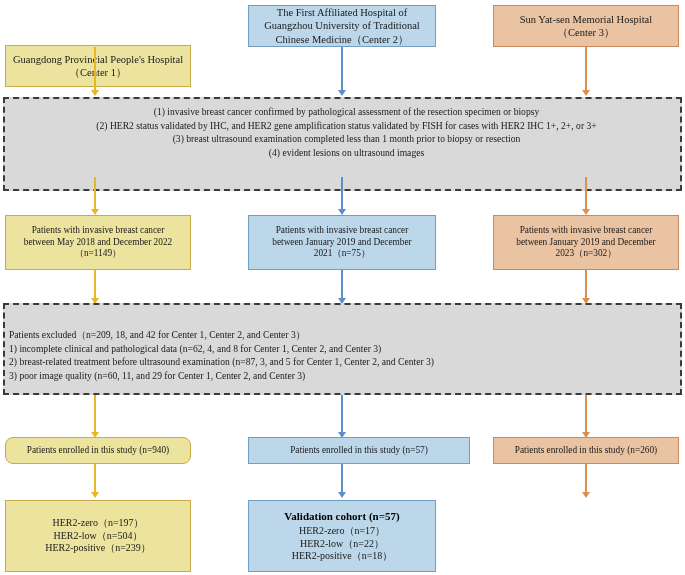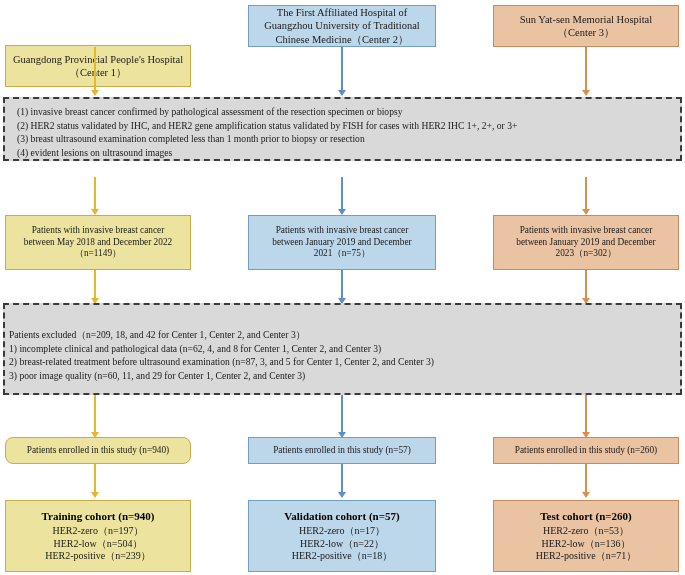--- a/index.html
+++ b/index.html
@@ -94,21 +94,21 @@
     <span class="ln">（Center 3）</span>
   </div>
 
   <div class="conn y" style="left:94px; top:47px; height:46px;"></div>
   <div class="arrowhead y" style="left:91px; top:90px;"></div>
   <div class="conn b" style="left:341px; top:47px; height:46px;"></div>
   <div class="arrowhead b" style="left:338px; top:90px;"></div>
   <div class="conn o" style="left:585px; top:47px; height:46px;"></div>
   <div class="arrowhead o" style="left:582px; top:90px;"></div>
 
-  <div class="criteria crit" style="left:3px; top:97px; width:679px; height:64px; padding:6px 4px 0 12px;">
+  <div class="criteria crit" style="left:3px; top:97px; width:679px; height:94px; padding:6px 4px 0 12px;text-align:center;">
     <span class="ln">(1) invasive breast cancer confirmed by pathological assessment of the resection specimen or biopsy</span>
     <span class="ln">(2) HER2 status validated by IHC, and HER2 gene amplification status validated by FISH for cases with HER2 IHC 1+, 2+, or 3+</span>
     <span class="ln">(3) breast ultrasound examination completed less than 1 month prior to biopsy or resection</span>
     <span class="ln">(4) evident lesions on ultrasound images</span>
   </div>
 
   <div class="conn y" style="left:94px; top:177px; height:36px;"></div>
   <div class="arrowhead y" style="left:91px; top:209px;"></div>
   <div class="conn b" style="left:341px; top:177px; height:36px;"></div>
   <div class="arrowhead b" style="left:338px; top:209px;"></div>
@@ -151,49 +151,42 @@
   <div class="arrowhead y" style="left:91px; top:432px;"></div>
   <div class="conn b" style="left:341px; top:395px; height:41px;"></div>
   <div class="arrowhead b" style="left:338px; top:432px;"></div>
   <div class="conn o" style="left:585px; top:395px; height:41px;"></div>
   <div class="arrowhead o" style="left:582px; top:432px;"></div>
 
   <div class="node c1 enr" style="left:5px; top:437px; width:186px; height:27px;border-radius:8px;">
     <span class="ln">Patients enrolled in this study (n=940)</span>
   </div>
 
-  <div class="node c2 enr" style="left:248px; top:437px; width:188px; height:27px;">
+  <div class="node c2 enr" style="left:248px; top:437px; width:222px; height:27px;">
     <span class="ln">Patients enrolled in this study (n=57)</span>
   </div>
 
   <div class="node c3 enr" style="left:493px; top:437px; width:186px; height:27px;">
     <span class="ln">Patients enrolled in this study (n=260)</span>
   </div>
 
   <div class="conn y" style="left:94px; top:464px; height:30px;"></div>
   <div class="arrowhead y" style="left:91px; top:492px;"></div>
   <div class="conn b" style="left:341px; top:464px; height:30px;"></div>
   <div class="arrowhead b" style="left:338px; top:492px;"></div>
   <div class="conn o" style="left:585px; top:464px; height:30px;"></div>
   <div class="arrowhead o" style="left:582px; top:492px;"></div>
 
   <div class="node c1" style="left:5px; top:500px; width:186px; height:72px;">
-    <span class="ln coh-title">Training cohort (n=940)</span>
     <span class="ln coh-line">HER2-zero（n=197）</span>
     <span class="ln coh-line">HER2-low（n=504）</span>
     <span class="ln coh-line">HER2-positive（n=239）</span>
   </div>
 
   <div class="node c2" style="left:248px; top:500px; width:188px; height:72px;">
     <span class="ln coh-title">Validation cohort (n=57)</span>
     <span class="ln coh-line">HER2-zero（n=17）</span>
     <span class="ln coh-line">HER2-low（n=22）</span>
     <span class="ln coh-line">HER2-positive（n=18）</span>
   </div>
 
-  <div class="node c3" style="left:493px; top:500px; width:186px; height:72px;">
-    <span class="ln coh-title">Test cohort (n=260)</span>
-    <span class="ln coh-line">HER2-zero（n=53）</span>
-    <span class="ln coh-line">HER2-low（n=136）</span>
-    <span class="ln coh-line">HER2-positive（n=71）</span>
-  </div>
 
 </div>
 
 </body></html>

